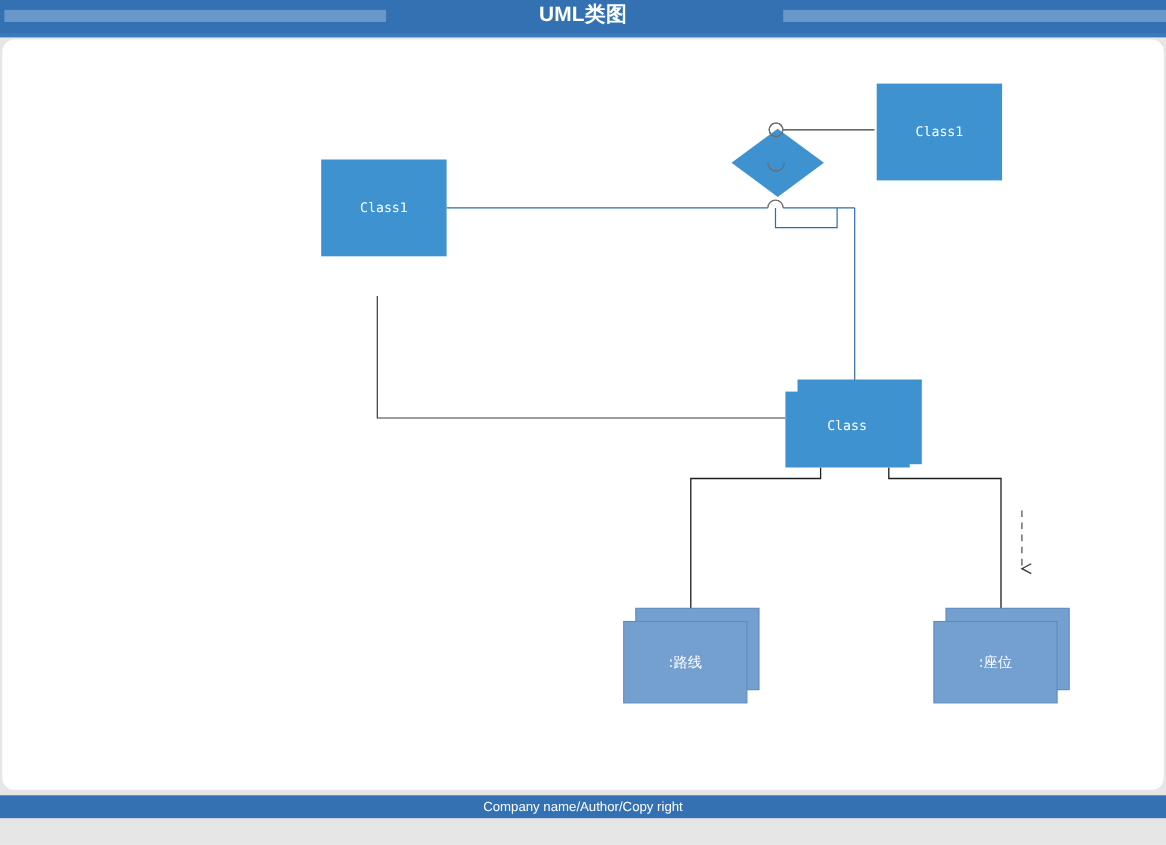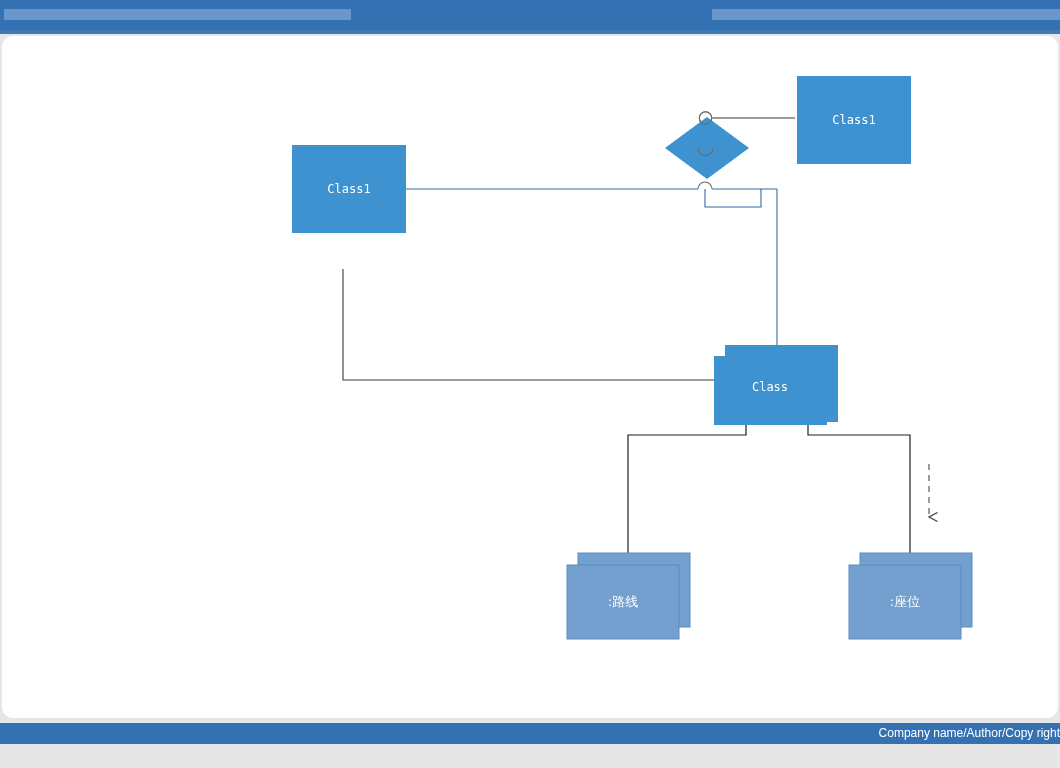--- a/index.html
+++ b/index.html
@@ -89,21 +89,21 @@
     width: 1060px;
     height: 21px;
     background: #3471b2;
   }
   #footer-text {
     position: absolute;
     left: 0; top: 723px;
     width: 1060px;
     height: 21px;
     line-height: 21px;
-    text-align: right;
+    text-align: center;
     color: #ffffff;
     font-size: 12px;
     font-family: "Liberation Sans", sans-serif;
     z-index: 3;
   }
   #footer-pad {
     position: absolute;
     left: 0; top: 744px;
     width: 1060px;
     height: 24px;
@@ -124,20 +124,21 @@
 </style>
 </head>
 <body>
 
 <div id="page">
 
   <div id="header">
     <div id="header-stripe-left"></div>
     <div id="header-stripe-right"></div>
   </div>
+  <div id="header-title">UML类图</div>
   <div id="header-underline"></div>
 
   <div id="canvas">
     <svg id="canvas-svg" width="1056" height="682" viewBox="0 0 1056 682">
 
       <defs>
         <marker id="openArrow" markerWidth="12" markerHeight="12" refX="5" refY="9" orient="auto" markerUnits="userSpaceOnUse">
           <path d="M 0.5,0.5 L 5,9 L 9.5,0.5" fill="none" stroke="#3a3a3a" stroke-width="1.2"></path>
         </marker>
       </defs>

